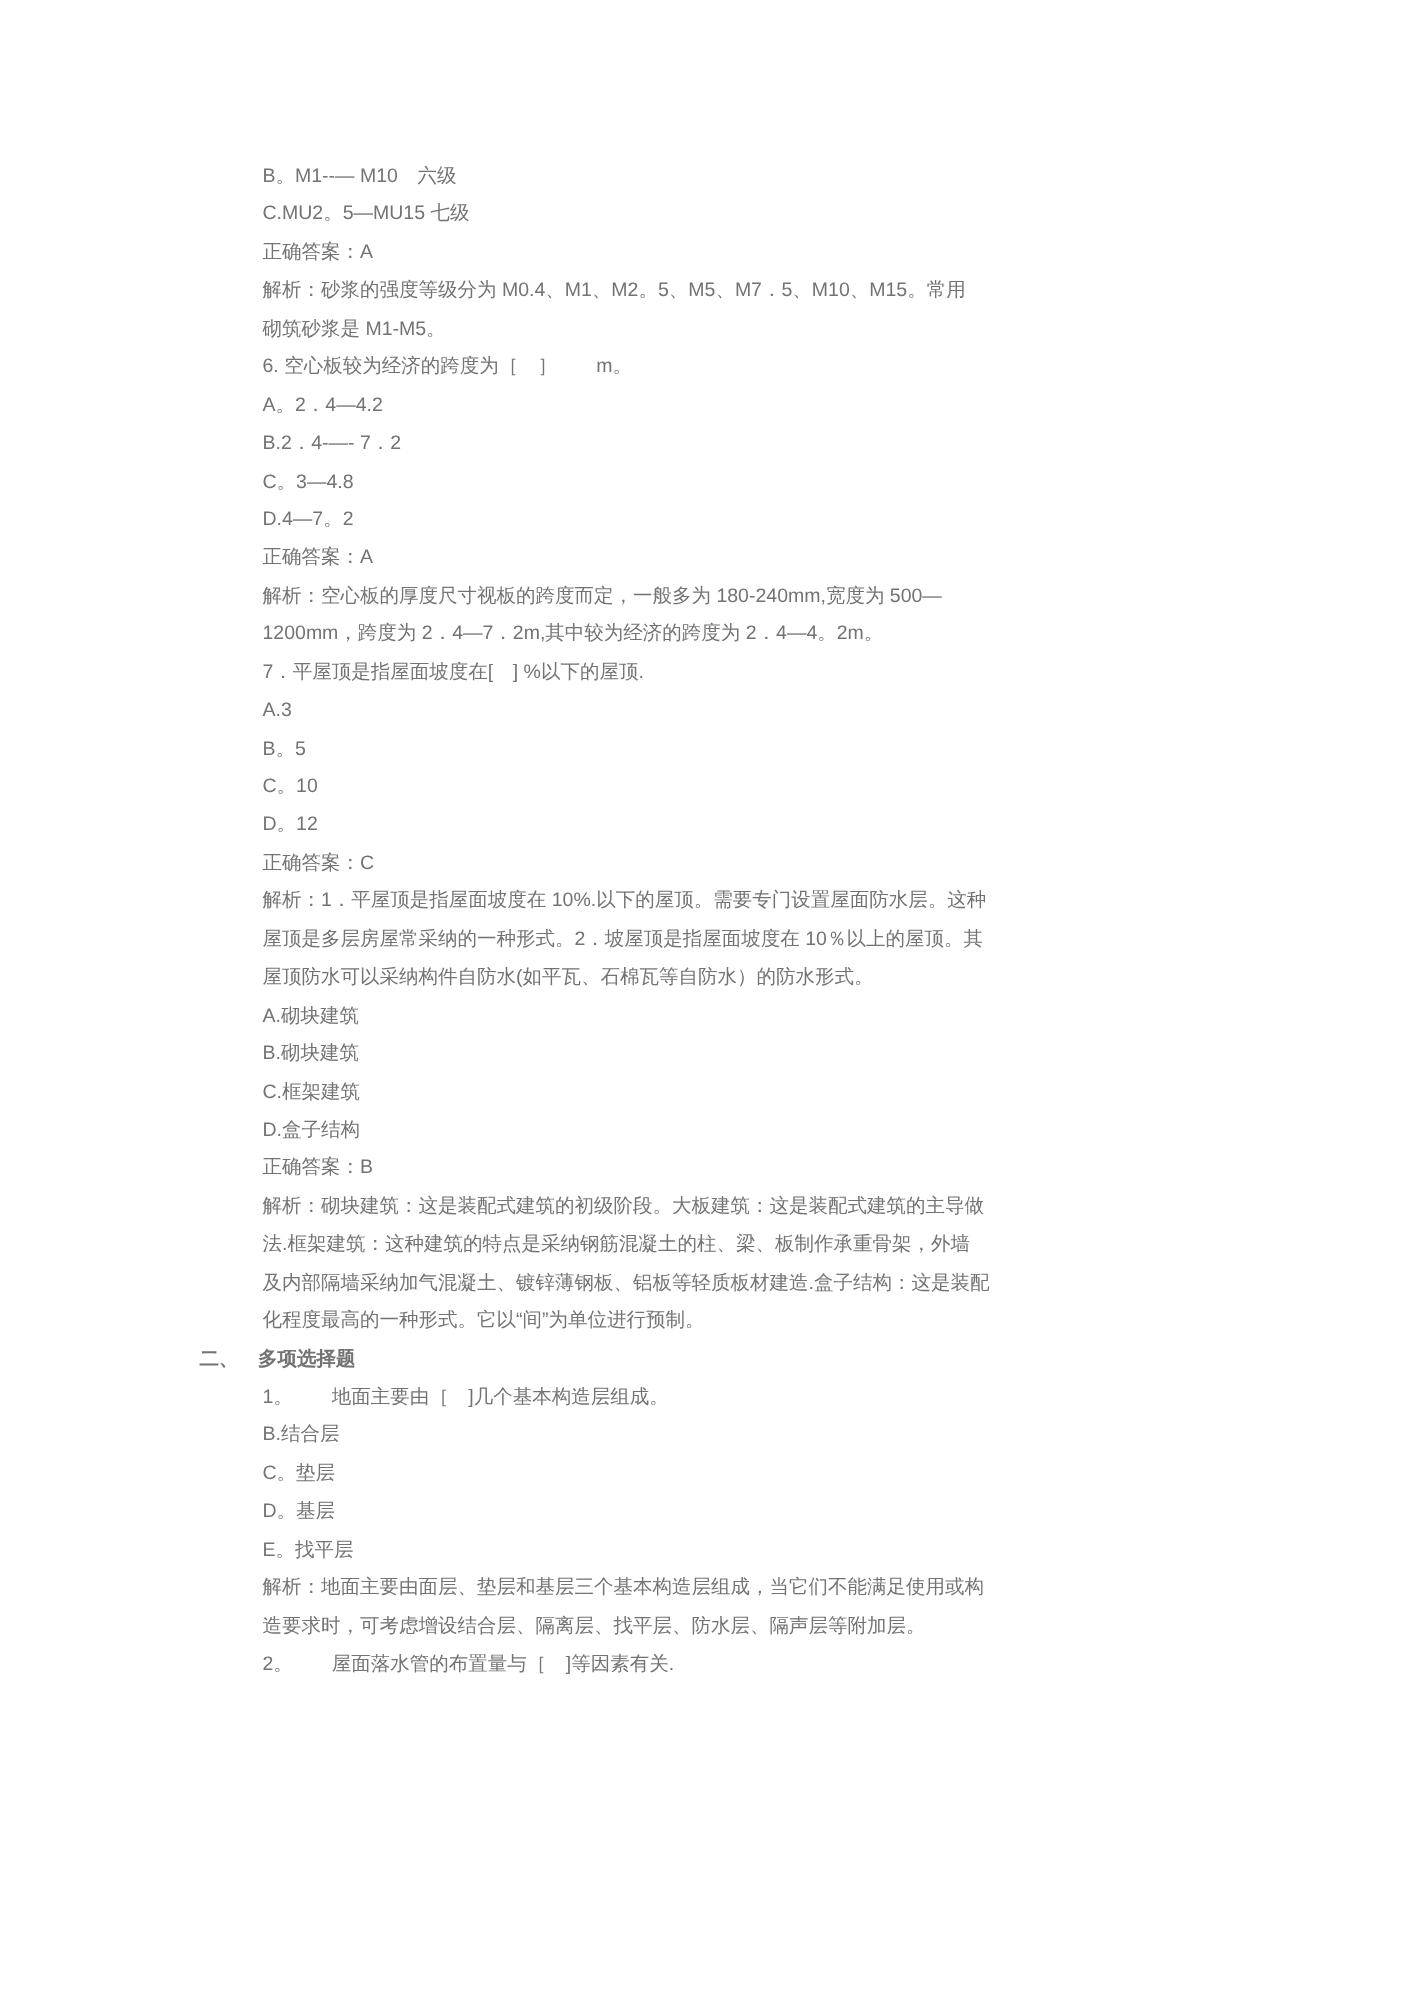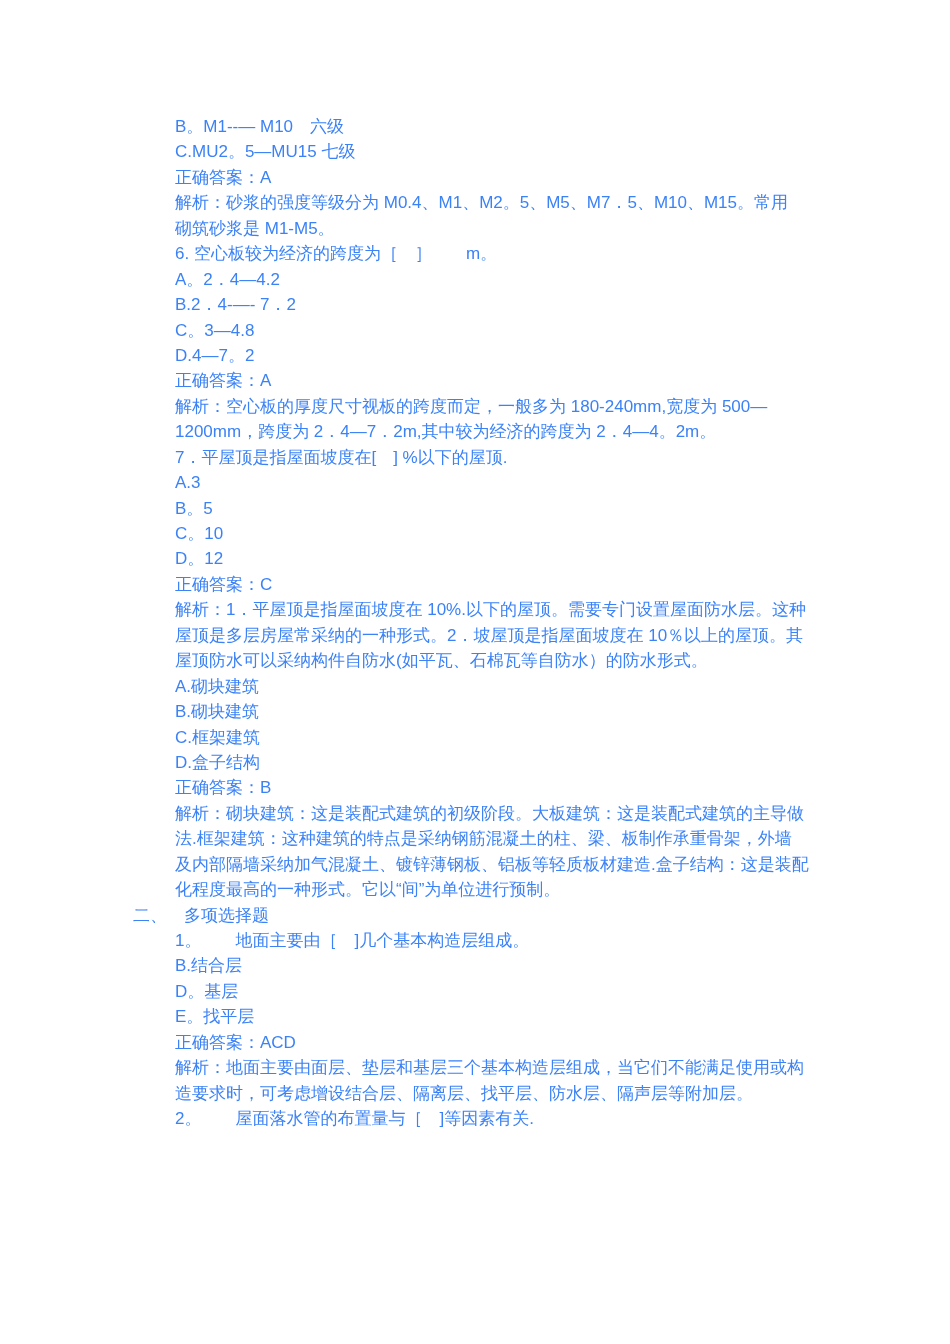--- a/index.html
+++ b/index.html
@@ -11,32 +11,32 @@
     position: relative;
     width: 950px;
     height: 1344px;
     background: #ffffff;
     overflow: hidden;
     font-family: "Liberation Sans", "DejaVu Sans", sans-serif;
   }
   .content {
     position: absolute;
     left: 175px;
-    top: 114px;
+    top: 104px;
     width: 690px;
-    color: #3b82f6;
-    font-size: 17px;
+    color: #737373;
+    font-size: 13px;
     line-height: 25.45px;
   }
   .line {
     white-space: pre;
     height: 25.45px;
   }
   .line.heading {
-    font-weight: 400;
+    font-weight: 700;
     margin-left: -42px;
   }
 </style>
 </head>
 <body>
 
 <div class="page">
   <div class="content" id="doc-lines">
       <div class="line">B。M1--— M10　六级</div>
       <div class="line">C.MU2。5—MU15 七级</div>
@@ -65,20 +65,20 @@
       <div class="line">C.框架建筑</div>
       <div class="line">D.盒子结构</div>
       <div class="line">正确答案：B</div>
       <div class="line">解析：砌块建筑：这是装配式建筑的初级阶段。大板建筑：这是装配式建筑的主导做</div>
       <div class="line">法.框架建筑：这种建筑的特点是采纳钢筋混凝土的柱、梁、板制作承重骨架，外墙</div>
       <div class="line">及内部隔墙采纳加气混凝土、镀锌薄钢板、铝板等轻质板材建造.盒子结构：这是装配</div>
       <div class="line">化程度最高的一种形式。它以“间”为单位进行预制。</div>
       <div class="line heading">二、　多项选择题</div>
       <div class="line">1。　　地面主要由［　]几个基本构造层组成。</div>
       <div class="line">B.结合层</div>
+      <div class="line">C。垫层</div>
       <div class="line">D。基层</div>
       <div class="line">E。找平层</div>
-      <div class="line">正确答案：ACD</div>
       <div class="line">解析：地面主要由面层、垫层和基层三个基本构造层组成，当它们不能满足使用或构</div>
       <div class="line">造要求时，可考虑增设结合层、隔离层、找平层、防水层、隔声层等附加层。</div>
       <div class="line">2。　　屋面落水管的布置量与［　]等因素有关.</div>
     </div>
 </div>
 
 </body></html>

